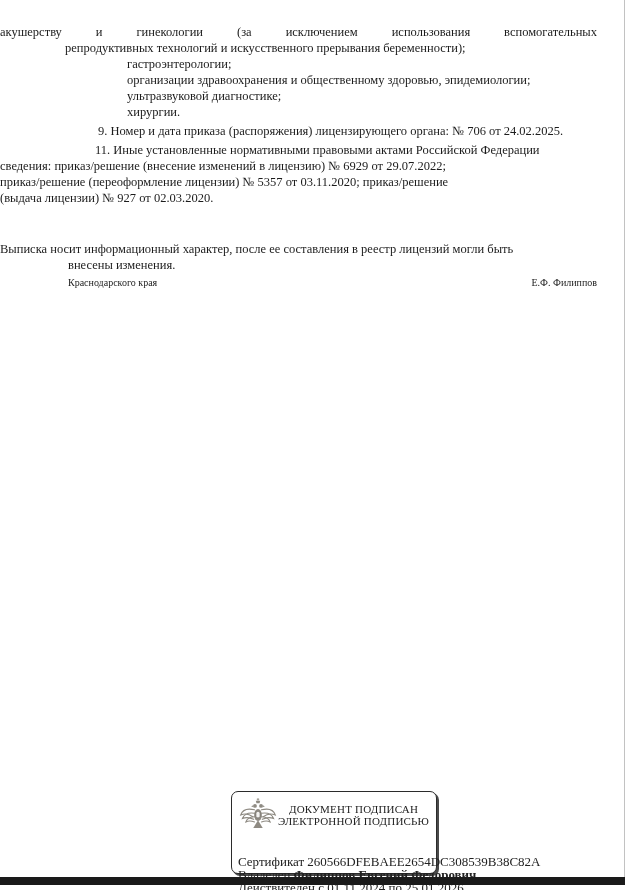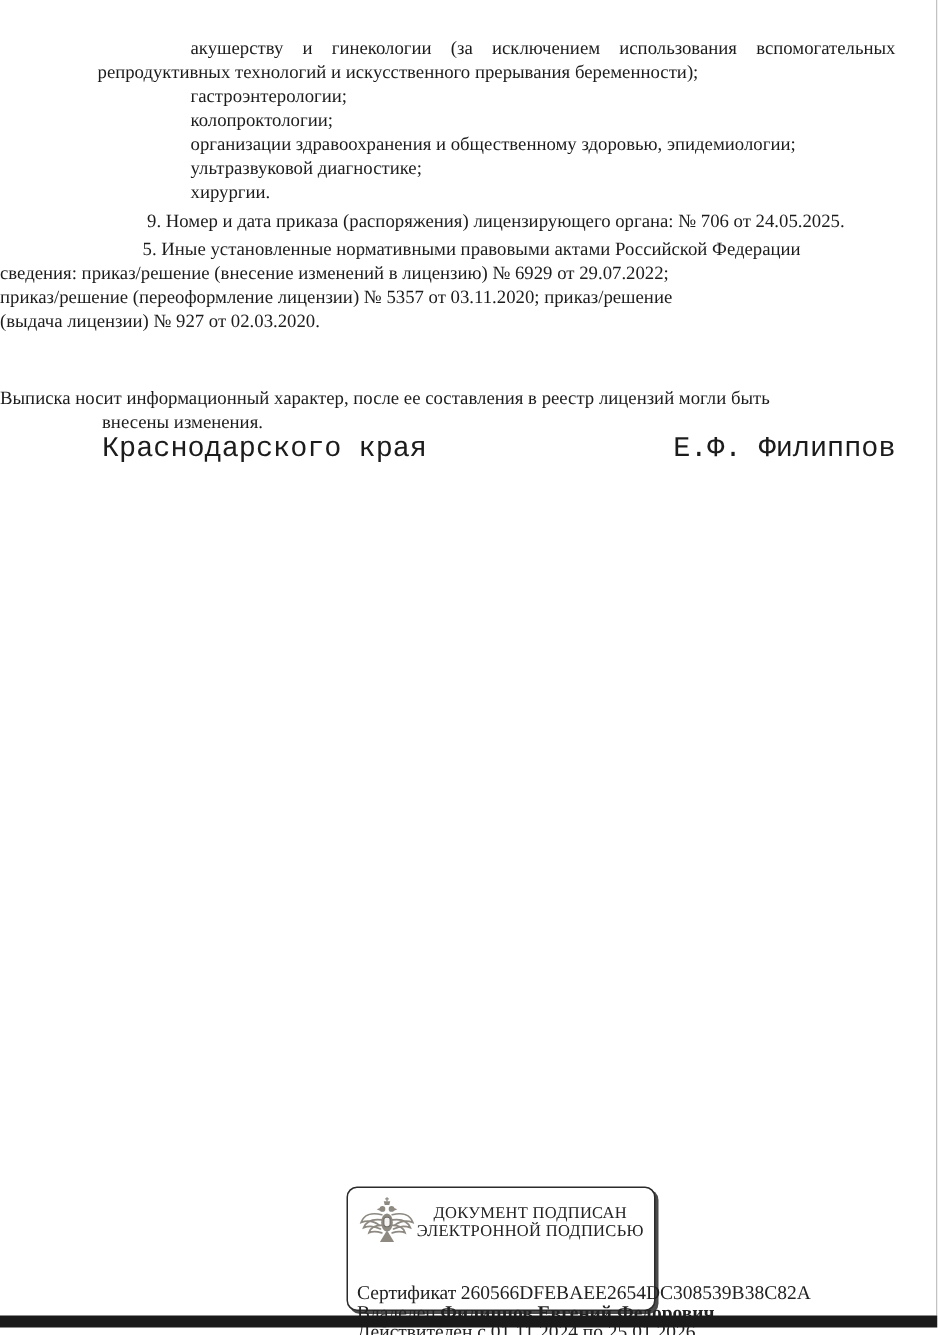--- a/index.html
+++ b/index.html
@@ -13,42 +13,42 @@
   }
   .page { position: relative; width: 625px; height: 890px; background: #fff; }
 
   .textflow { padding-top: 24px; }
   .line {
     font-size: 12.5px;
     line-height: 16px;
     white-space: nowrap;
   }
   .l-first {
-    margin-left: 127px; margin-right: 28px;
+    margin-right: 28px;
     white-space: normal;
     text-align: justify;
     -moz-text-align-last: justify;
     text-align-last: justify;
     font-family: Liberation Serif, serif;
   }
   .l-cont  { margin-left: 65px; }
   .l-item  { margin-left: 127px; }
   .l-num9  { margin-left: 98px;  margin-top: 3px; }
   .l-num10 { margin-left: 95px;  margin-top: 3px; }
   .l-cont10{ }
   .l-note1 {  margin-top: 35px; }
   .l-note2 { margin-left: 68px; }
   .sig-line1 {
     margin-left: 68px; margin-top: 26px;
     font-size: 13.5px; line-height: 20px; white-space: nowrap;
   }
   .sig-row {
     display: flex; justify-content: space-between;
     margin-left: 68px; margin-right: 28px;
-    font-size: 19px; line-height: 20px; white-space: nowrap; font-family: Liberation Mono, monospace;
+    font-size: 10px; line-height: 20px; white-space: nowrap;
   }
 
   
   .stamp {
     position: absolute; left: 231px; top: 791px;
     width: 206px; height: 83px;
     box-sizing: border-box;
     background: #fff;
     border: 1.3px solid #2b2b2b;
     border-radius: 7px;
@@ -81,28 +81,27 @@
 </head>
 <body>
 
 <div class="page">
 
   <div class="textflow">
     <div class="line l-first">акушерству и гинекологии (за исключением использования вспомогательных</div>
     <div class="line l-cont">репродуктивных технологий и искусственного прерывания беременности);</div>
 
     <div class="line l-item">гастроэнтерологии;</div>
-    <div class="line l-item">колопроктологии;</div>
     <div class="line l-item">организации здравоохранения и общественному здоровью, эпидемиологии;</div>
     <div class="line l-item">ультразвуковой диагностике;</div>
     <div class="line l-item">хирургии.</div>
 
-    <div class="line l-num9">9. Номер и дата приказа (распоряжения) лицензирующего органа: № 706 от 24.05.2025.</div>
+    <div class="line l-num9">9. Номер и дата приказа (распоряжения) лицензирующего органа: № 706 от 24.02.2025.</div>
 
-    <div class="line l-num10">5. Иные установленные нормативными правовыми актами Российской Федерации</div>
+    <div class="line l-num10">11. Иные установленные нормативными правовыми актами Российской Федерации</div>
     <div class="line l-cont10">сведения: приказ/решение (внесение изменений в лицензию) № 6929 от 29.07.2022;</div>
     <div class="line l-cont10">приказ/решение (переоформление лицензии) № 5357 от 03.11.2020; приказ/решение</div>
     <div class="line l-cont10">(выдача лицензии) № 927 от 02.03.2020.</div>
 
     <div class="line l-note1">Выписка носит информационный характер, после ее составления в реестр лицензий могли быть</div>
     <div class="line l-note2">внесены изменения.</div>
 
     <div class="sig-row">
       <span>Краснодарского края</span>
       <span>Е.Ф. Филиппов</span>

